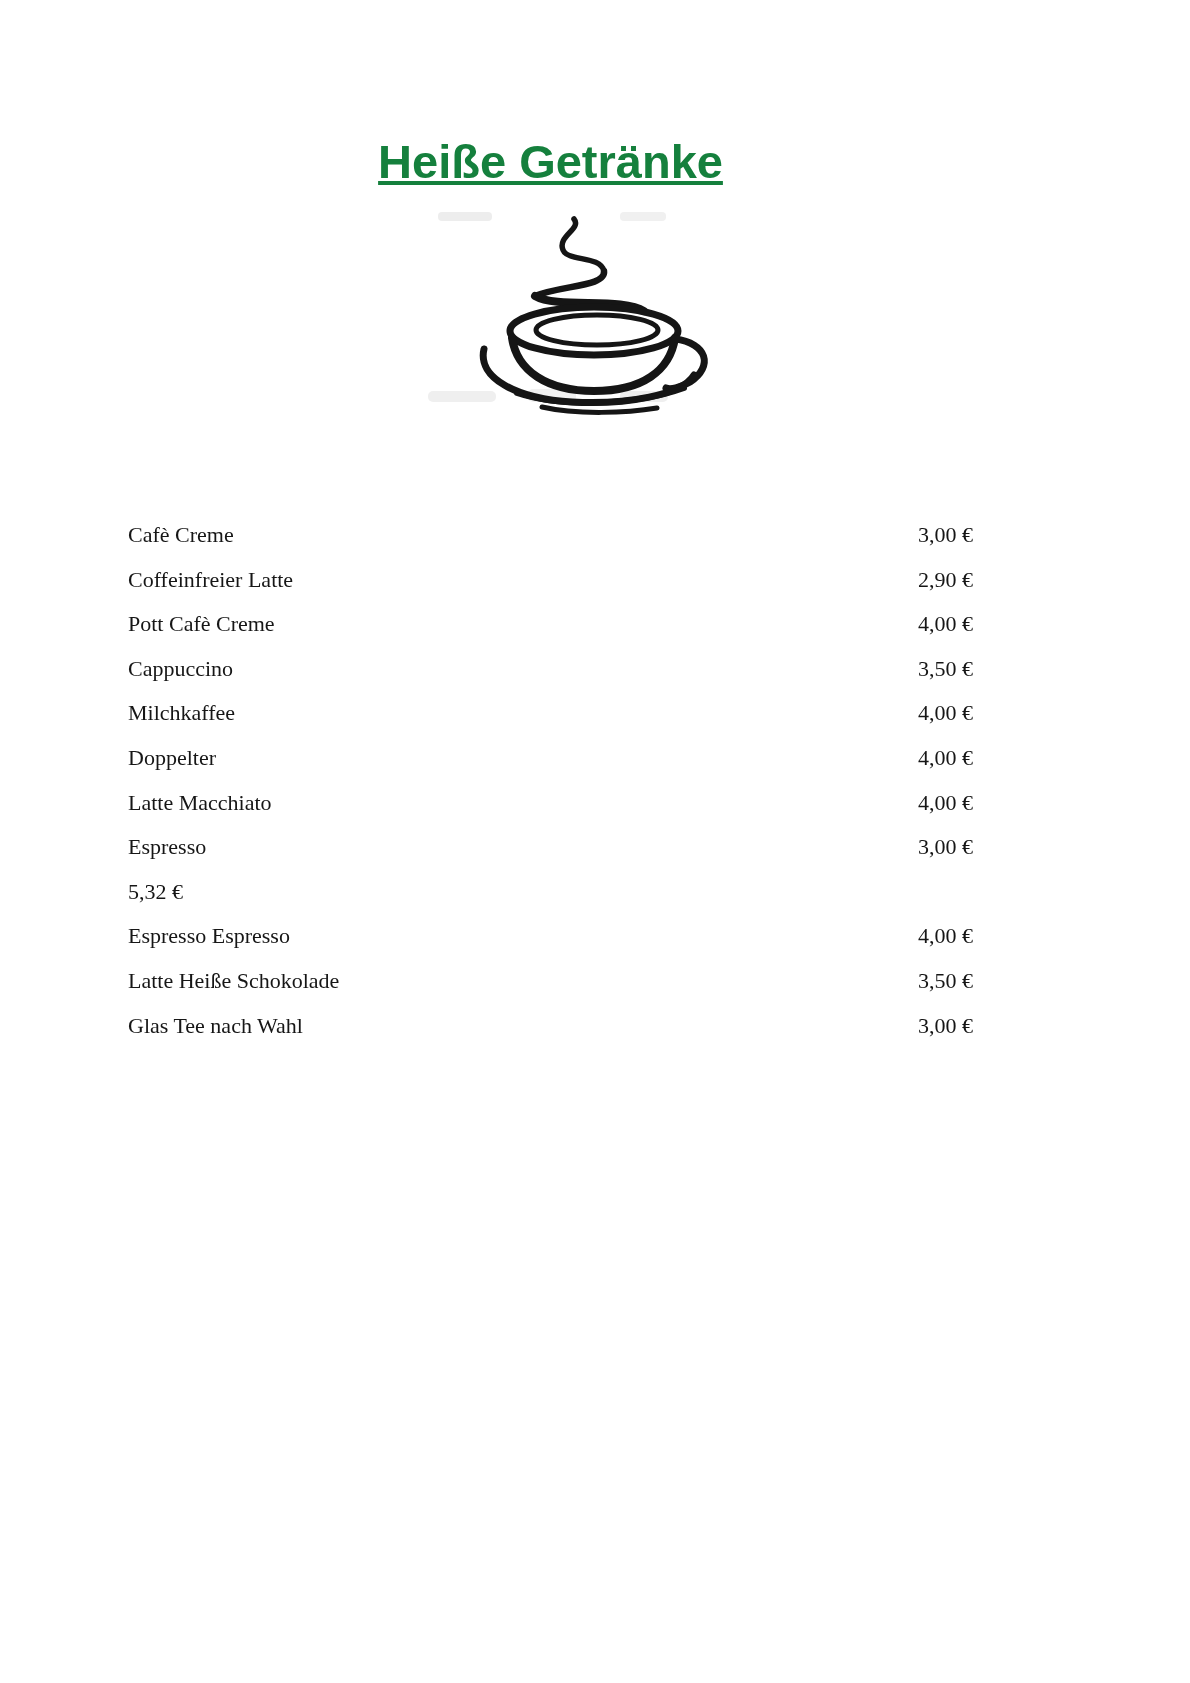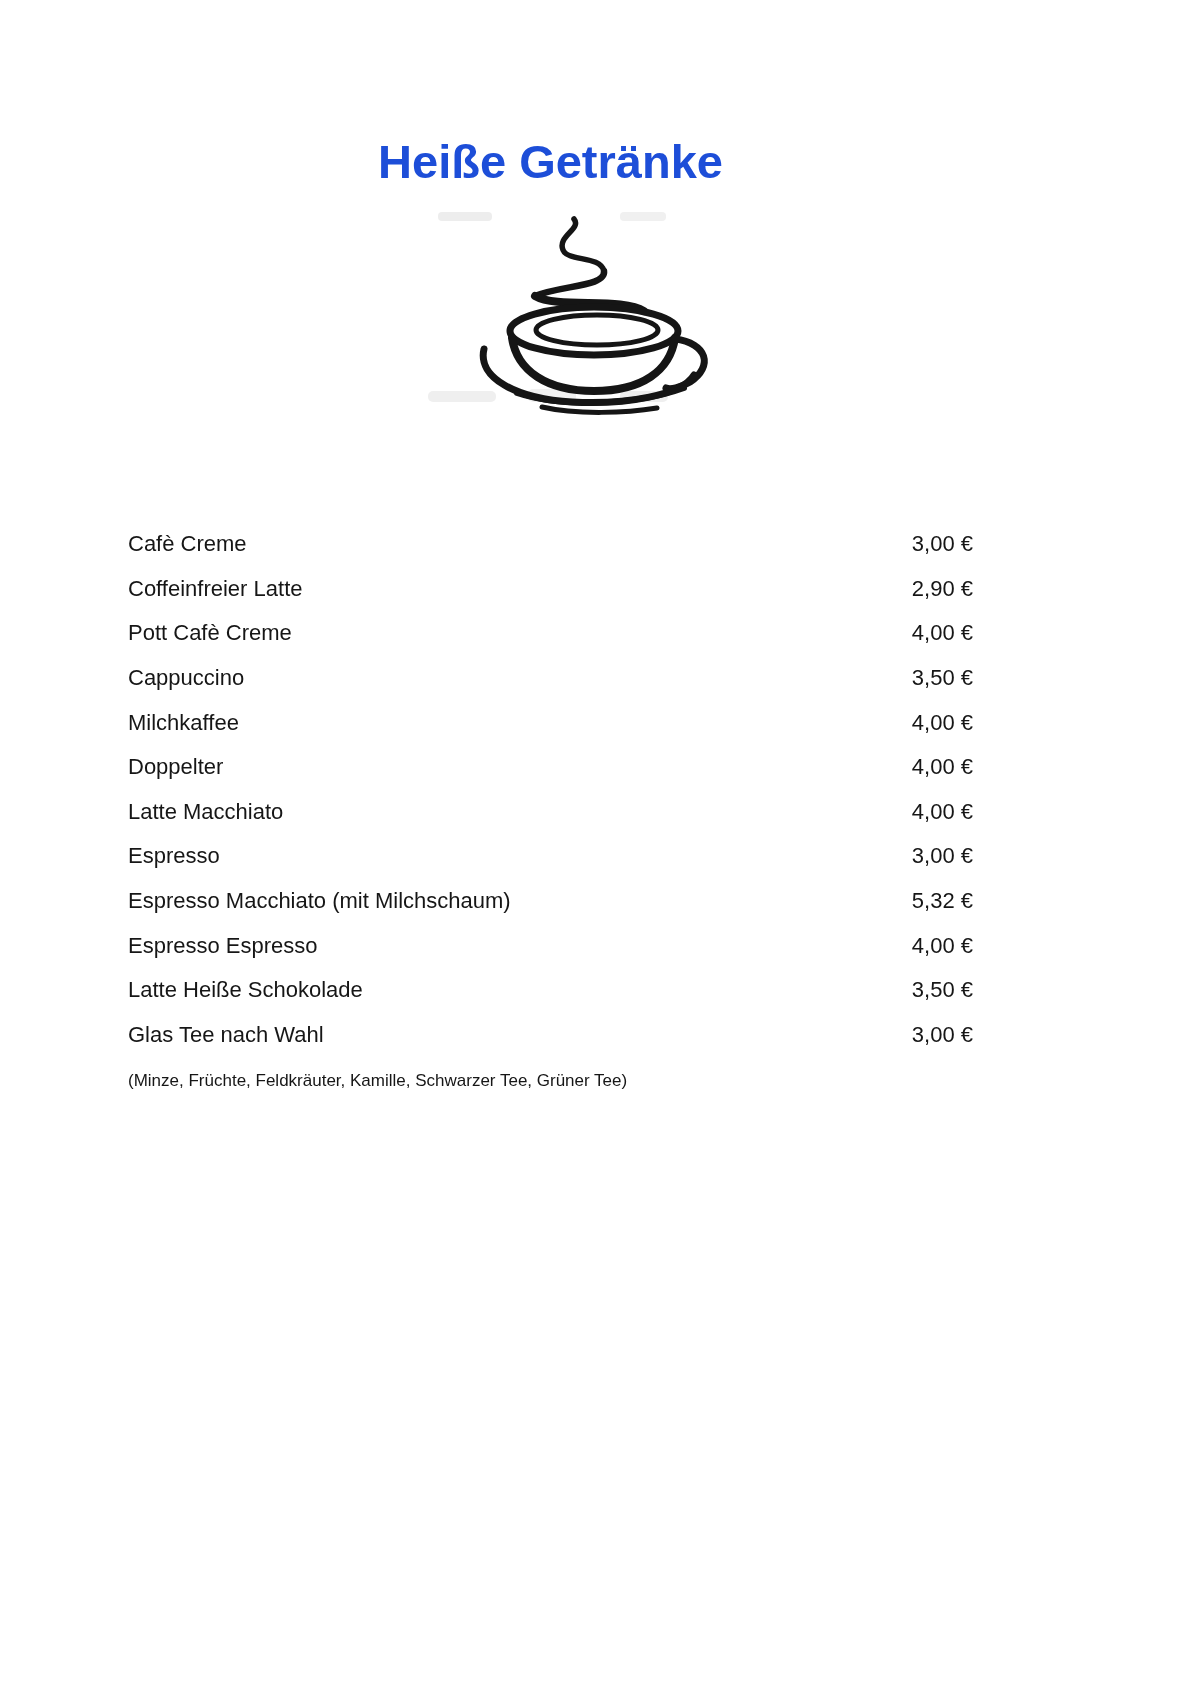--- a/index.html
+++ b/index.html
@@ -35,44 +35,45 @@
     top: 203px;
     width: 300px;
     height: 212px;
   }
   .menu-list {
     top: 522px;
   }
   .menu-row {
     display: flex;
     justify-content: space-between;
-    align-items: center;
+    align-items: flex-start;
     height: 44.6px;
     font-size: 22px;
+    font-family: Liberation Serif, serif;
   }
   .menu-row .item-name {
     white-space: nowrap;
   }
   .menu-row .item-price {
     white-space: nowrap;
   }
   .tea-note {
     margin-top: 7px;
     font-size: 17px;
     height: 34px;
     display: flex;
     align-items: center;
   }
 </style>
 </head>
 <body>
 
 <div class="page">
 
-  <div class="content-col page-title" style="color: #1d4ed8;">Heiße Getränke</div>
+  <div class="content-col page-title" style="color: #15803d; text-decoration: underline;">Heiße Getränke</div>
 
   <div class="image-wrap">
     <svg width="300" height="212" viewBox="0 0 300 212" fill="none" xmlns="http://www.w3.org/2000/svg">
 
       <rect x="18" y="9" width="54" height="9" rx="4" fill="#ededed"></rect>
       <rect x="200" y="9" width="46" height="9" rx="4" fill="#f0f0f0"></rect>
       <rect x="8" y="188" width="68" height="11" rx="5" fill="#efefef"></rect>
       <rect x="108" y="186" width="48" height="13" rx="5" fill="#f1f1f1"></rect>
       <rect x="200" y="188" width="48" height="11" rx="5" fill="#efefef"></rect>
 
@@ -128,34 +129,32 @@
     <span class="item-name">Latte Macchiato</span>
     <span class="item-price">4,00 €</span>
   </div>
 
   <div class="menu-row">
     <span class="item-name">Espresso</span>
     <span class="item-price">3,00 €</span>
   </div>
 
   <div class="menu-row">
-    <span class="item-name">Espresso Macchiato (mit Milchschaum)</span>
     <span class="item-price">5,32 €</span>
   </div>
 
   <div class="menu-row">
     <span class="item-name">Espresso Espresso</span>
     <span class="item-price">4,00 €</span>
   </div>
 
   <div class="menu-row">
     <span class="item-name">Latte Heiße Schokolade</span>
     <span class="item-price">3,50 €</span>
   </div>
 
   <div class="menu-row">
     <span class="item-name">Glas Tee nach Wahl</span>
     <span class="item-price">3,00 €</span>
   </div>
-<div class="tea-note">(Minze, Früchte, Feldkräuter, Kamille, Schwarzer Tee, Grüner Tee)</div>
     </div>
 
 </div>
 
 </body></html>

